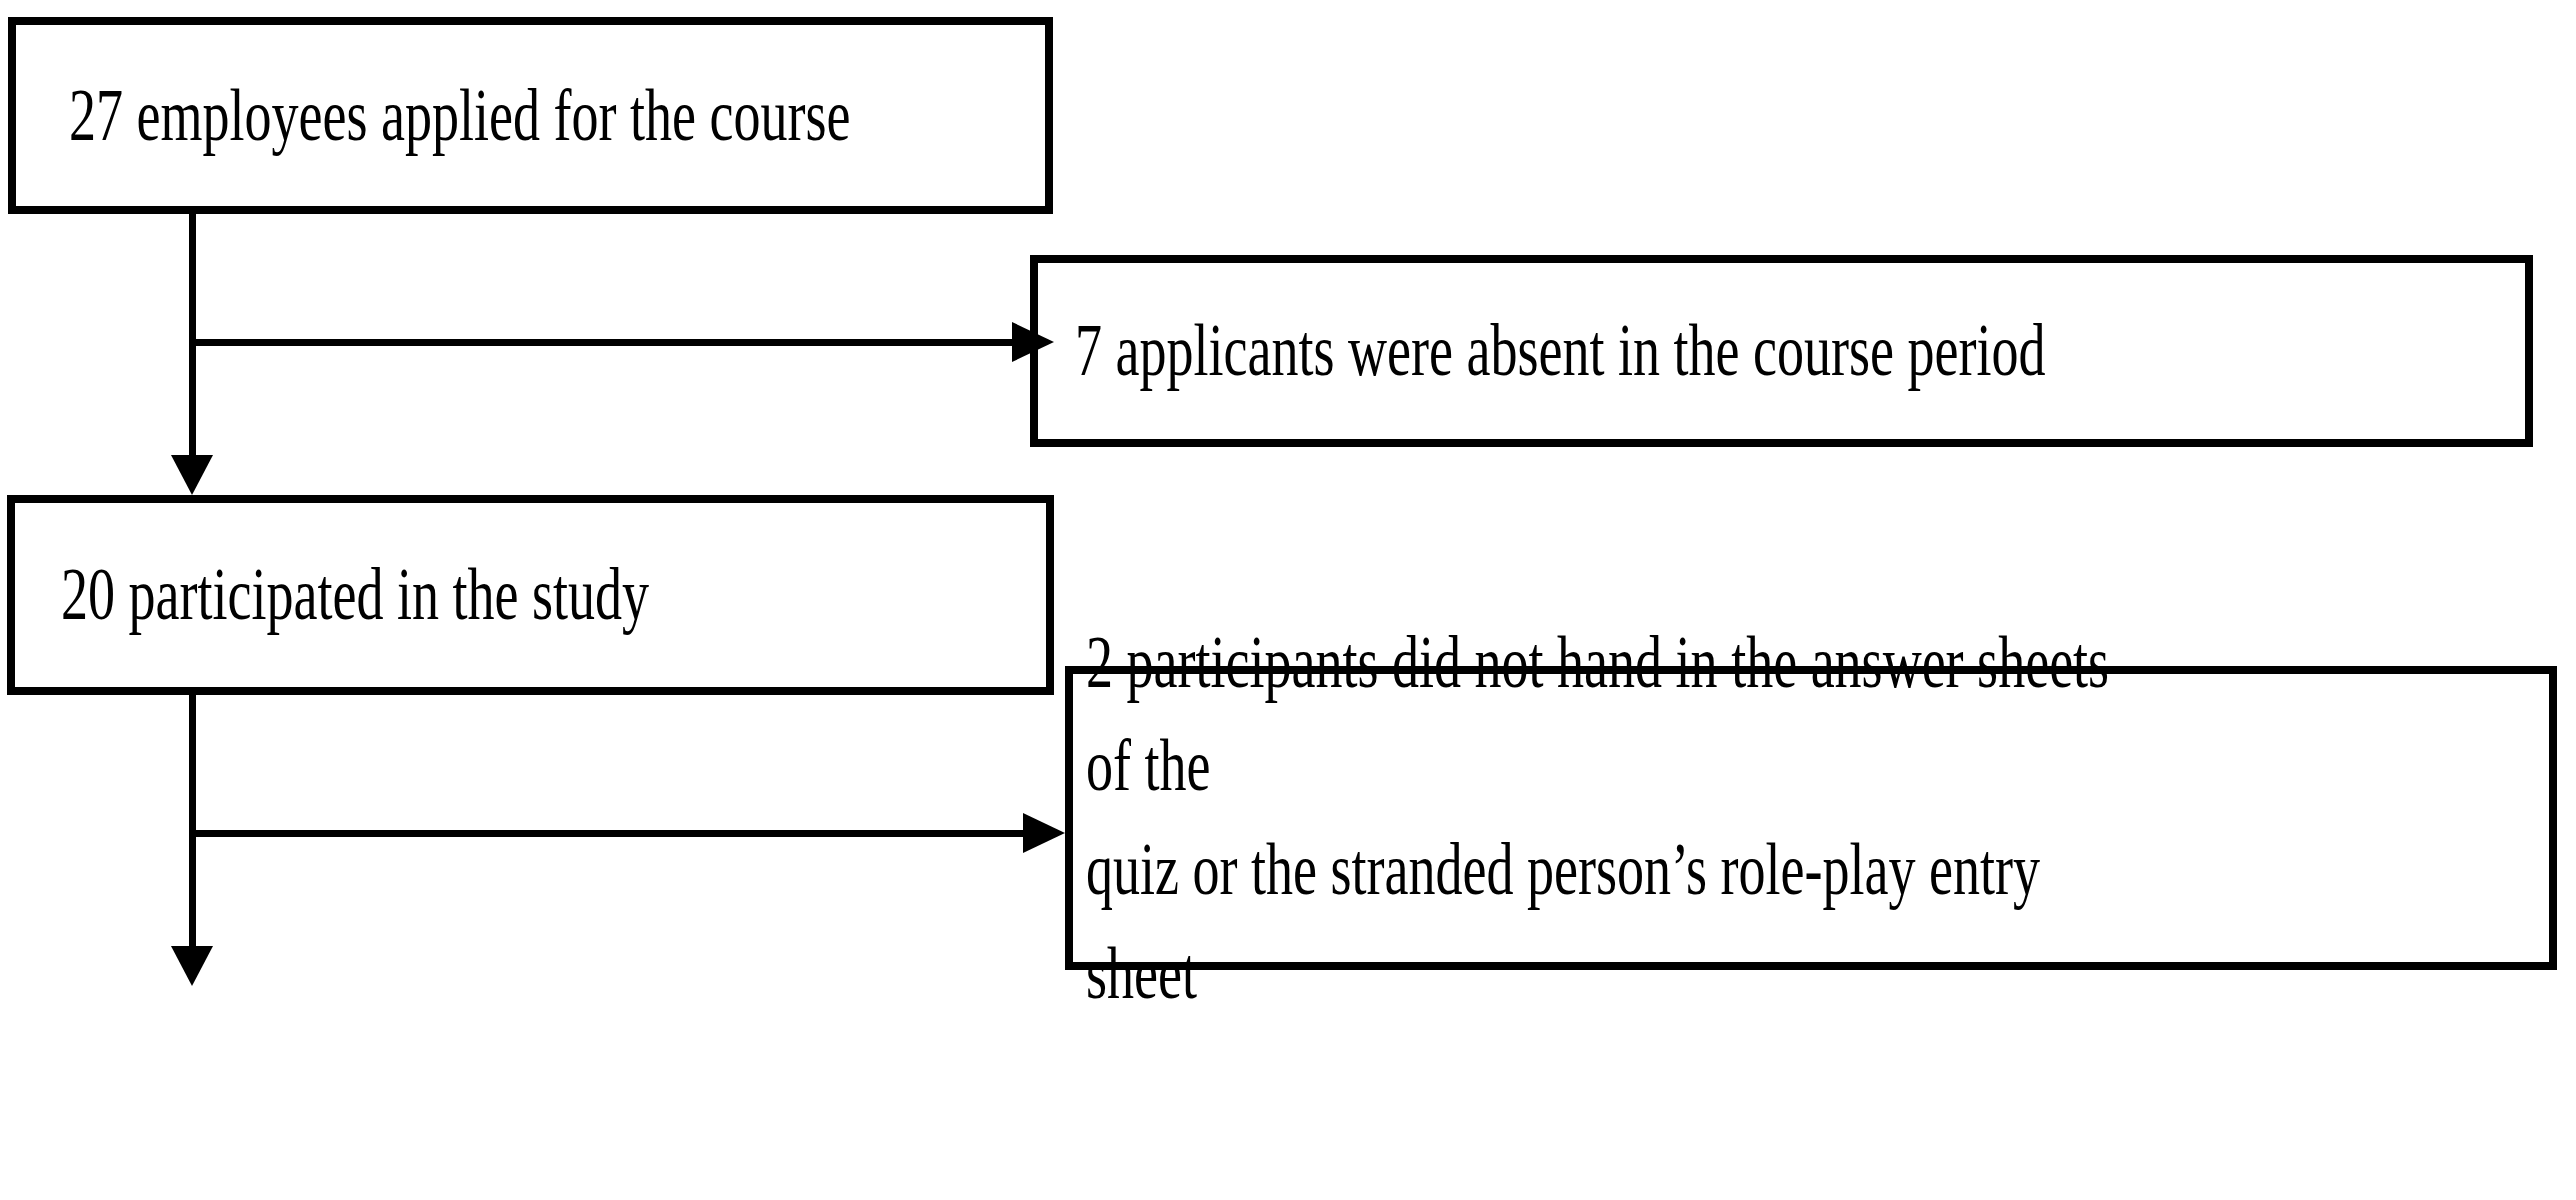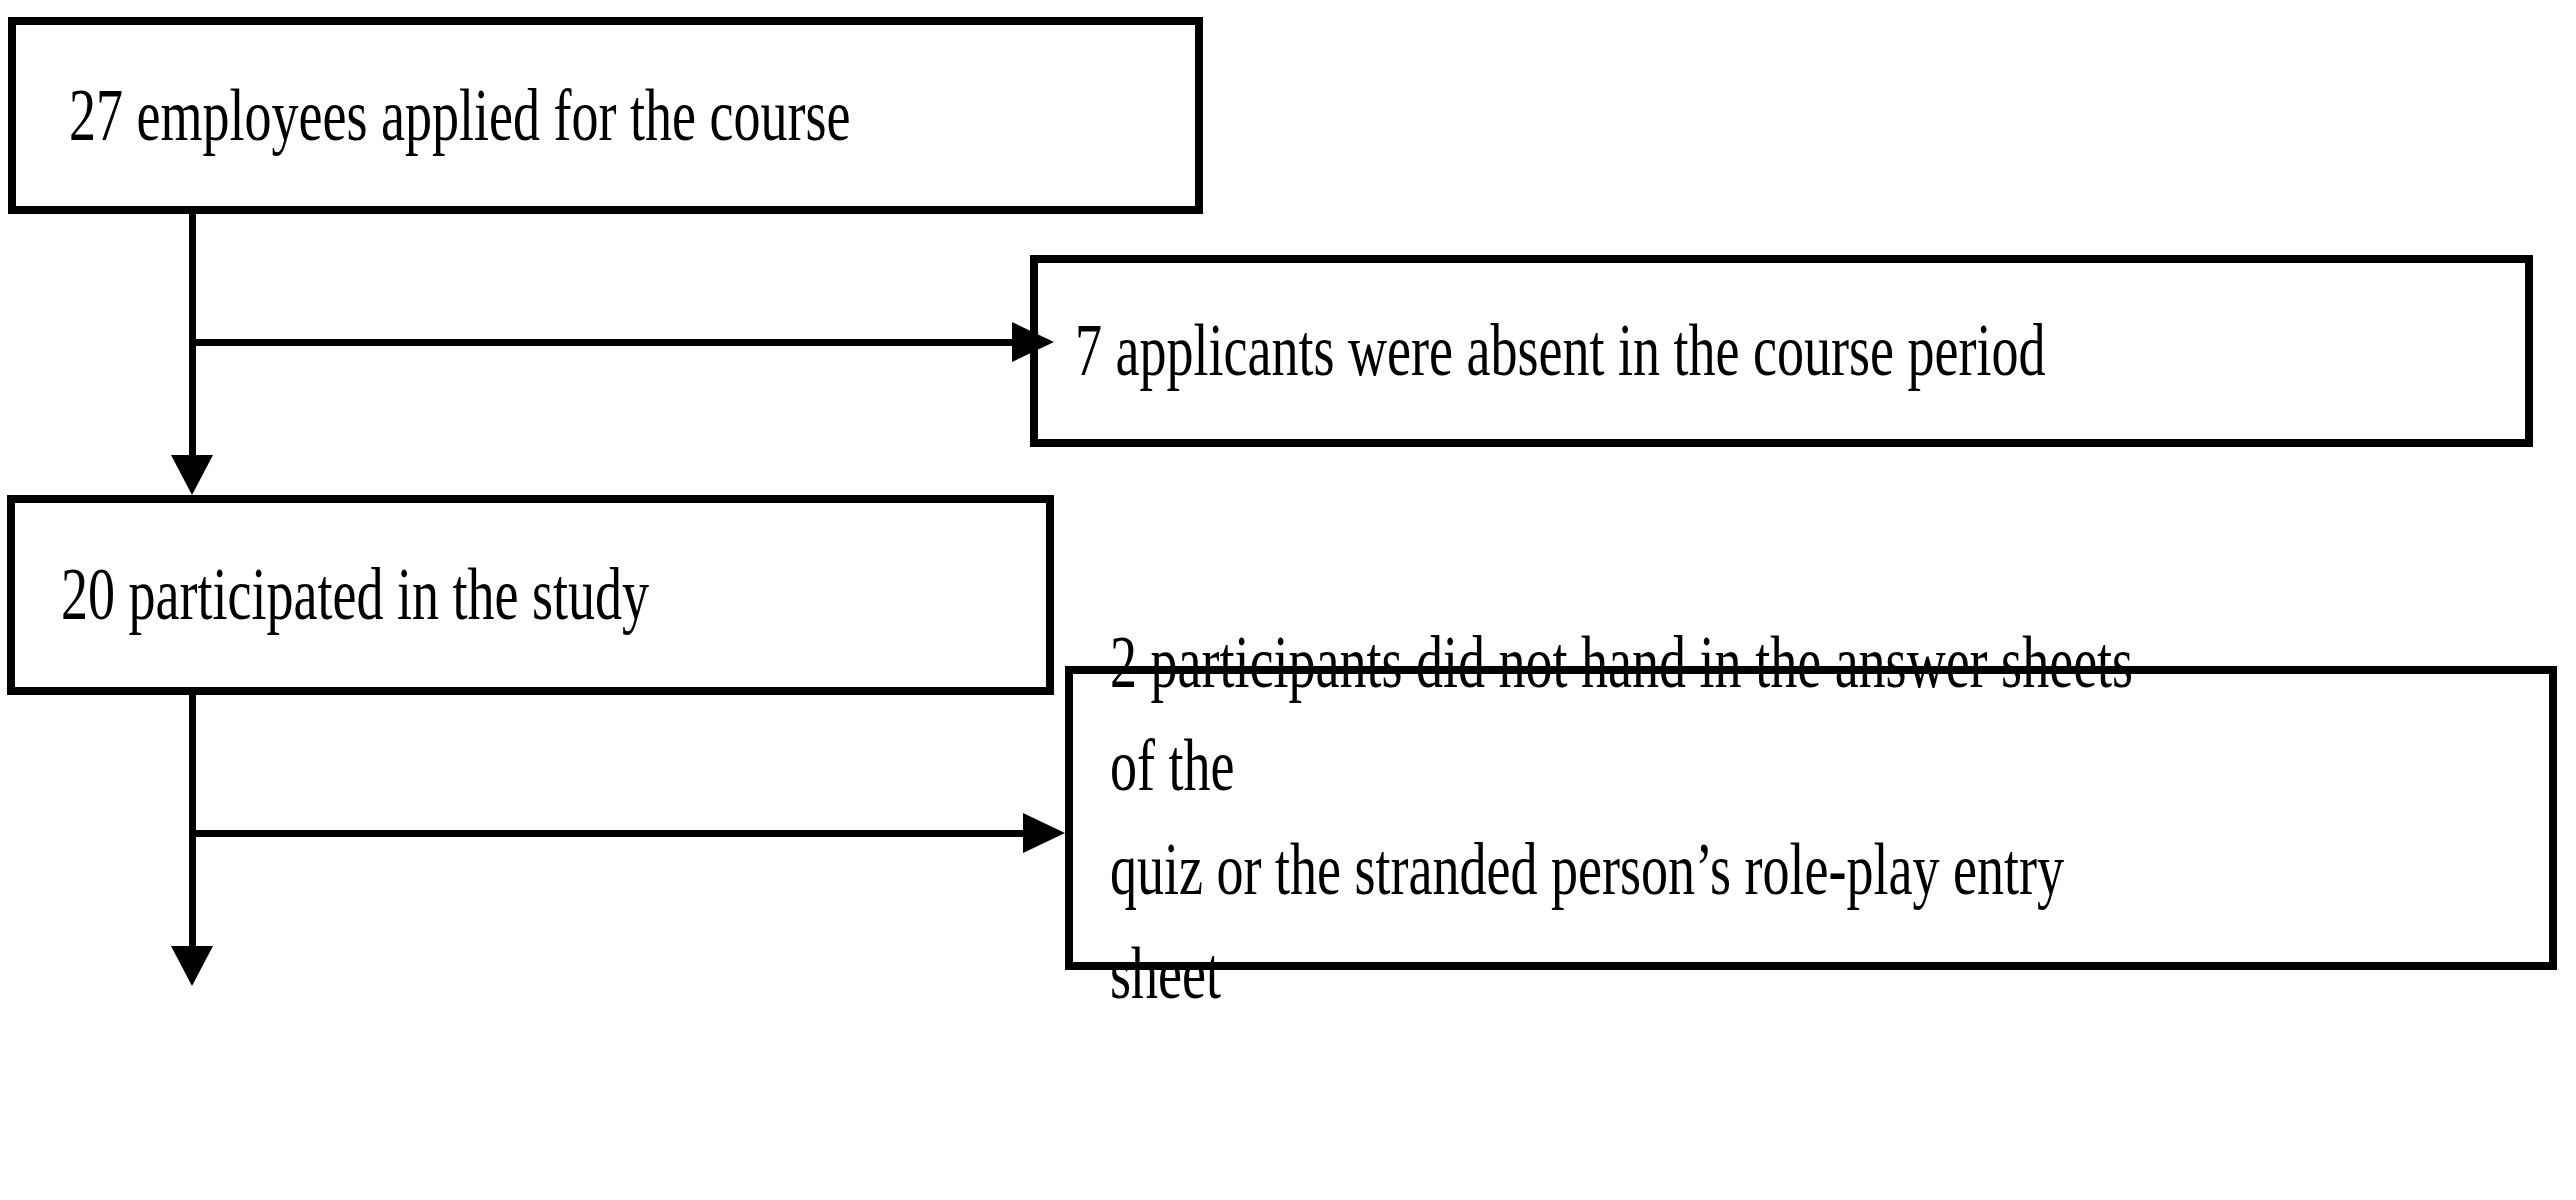--- a/index.html
+++ b/index.html
@@ -53,33 +53,33 @@
     border-top: 20px solid transparent;
     border-bottom: 20px solid transparent;
     border-left: 42px solid #000000;
   }
 </style>
 </head>
 <body>
 
 <div class="canvas">
 
-  <div class="box" style="left:7.7px; top:17px; width:1195px; height:197px; padding-left:53px;">
+  <div class="box" style="left:7.7px; top:17px; width:1045px; height:197px; padding-left:53px;">
     <span class="box-text">27 employees applied for the course</span>
   </div>
 
   <div class="box" style="left:1030px; top:255px; width:1503px; height:192px; padding-left:37px;">
     <span class="box-text">7 applicants were absent in the course period</span>
   </div>
 
   <div class="box" style="left:7px; top:495px; width:1047px; height:200px; padding-left:46px;">
     <span class="box-text">20 participated in the study</span>
   </div>
 
-  <div class="box" style="left:1065px; top:666px; width:1492px; height:304px; padding-left:37px;">
+  <div class="box" style="left:1065px; top:666px; width:1492px; height:304px; padding-left:13px;">
     <span class="box-text two-line">2 participants did not hand in the answer sheets of the
 quiz or the stranded person’s role-play entry sheet</span>
   </div>
 
 
   <div class="line" style="left:189px; top:214px; width:7px; height:241px;"></div>
   <div class="arrowhead-down" style="left:171px; top:455px;"></div>
 
   <div class="line" style="left:189px; top:339px; width:824px; height:7px;"></div>
   <div class="arrowhead-right" style="left:1012px; top:322px;"></div>

